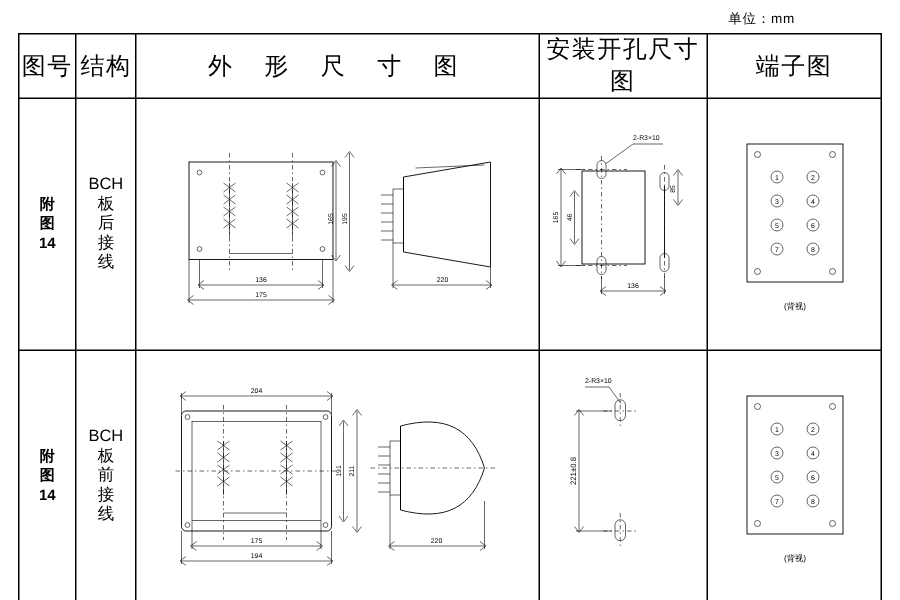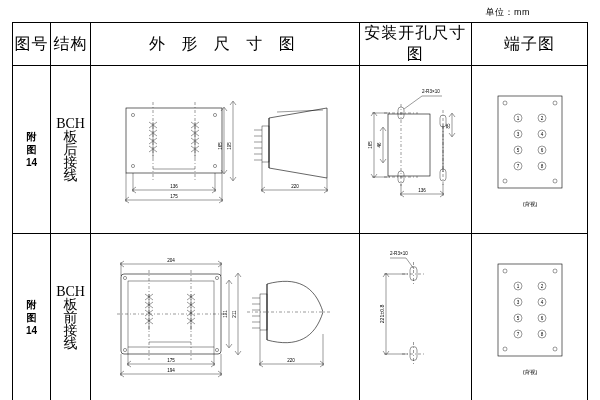--- a/index.html
+++ b/index.html
@@ -43,20 +43,21 @@
     text-align: center;
     font-weight: normal;
   }
   .hdr {
     height: 22px;
     font-size: 16px;
     letter-spacing: 1px;
   }
   .hdr.wide {
     letter-spacing: 6px;
+    font-family: Liberation Mono, monospace;
   }
   .col-no { width: 38px; }
   .col-struct { width: 40px; }
   .col-outline { width: 268px; }
   .col-mount { width: 112px; }
   .col-term { width: 116px; }
 
   .row-body { height: 168px; }
 
   .vert-text {
@@ -65,28 +66,27 @@
     letter-spacing: 0px;
     font-weight: bold;
     display: flex;
     flex-direction: column;
     align-items: center;
     justify-content: center;
     height: 100%;
   }
   .vert-text span { display: block; }
   .struct-text {
-    font-size: 14px;
+    font-size: 11px;
     line-height: 13px;
     display: flex;
     flex-direction: column;
     align-items: center;
     justify-content: center;
     height: 100%;
-    font-family: Liberation Serif, serif;
   }
   .struct-text span { display: block; }
 
   .cellwrap {
     position: relative;
     width: 100%;
     height: 100%;
   }
   svg { display: block; }
   .dimtext {

